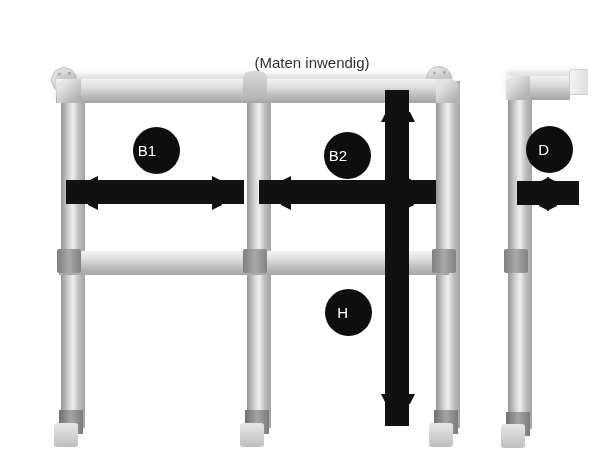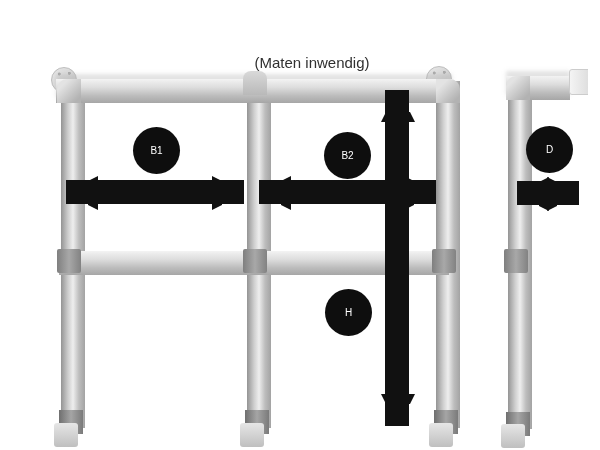--- a/index.html
+++ b/index.html
@@ -87,22 +87,22 @@
     background: linear-gradient(90deg, #f4f4f4, #d8d8d8);
     border: 1px solid #cccccc;
   }
   
   .badge {
     position: absolute;
     width: 47px; height: 47px;
     border-radius: 50%;
     background: var(--label-circle-bg);
     color: var(--label-text);
-    display: flex; align-items: center; justify-content: center;
-    font-size: 10px;
+    display: flex; align-items: center; justify-content: flex-end;
+    font-size: 15px;
   }
   .arrow-h { position: absolute; height: 12px; }
   .arrow-h .line { position: absolute; left: 2px; right: 2px; top: 5px; height: 2px; background: var(--arrow); }
   .arrow-h .head-l {
     position: absolute; left: 0; top: 1px; width: 0; height: 0;
     border-top: 5px solid transparent; border-bottom: 5px solid transparent;
     border-right: 10px solid var(--arrow);
   }
   .arrow-h .head-r {
     position: absolute; right: 0; top: 1px; width: 0; height: 0;

